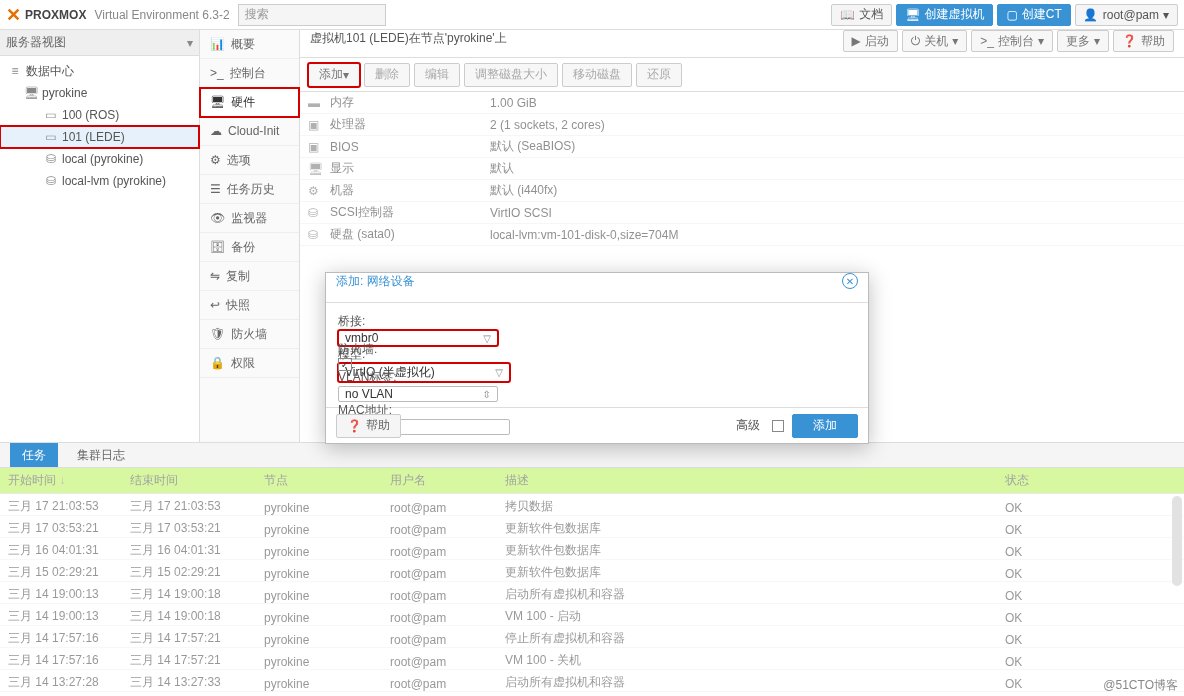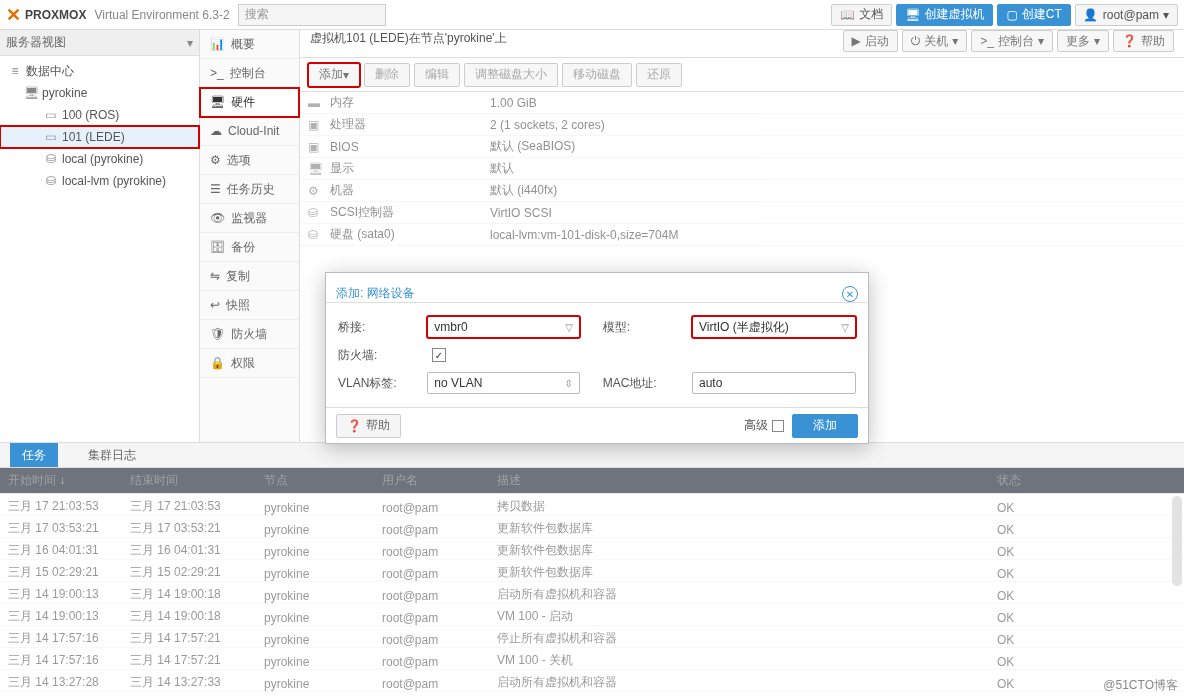--- a/index.html
+++ b/index.html
@@ -39,47 +39,47 @@
 .toolbtn.hl { outline: 2px solid #d40000; outline-offset: -1px; color: #777; }
 
 .hwtable { flex: 1; }
 .hwrow { display: flex; height: 22px; align-items: center; border-bottom: 1px solid #f2f2f2; padding-left: 8px; opacity: 0.65;}
 .hwrow .hico { width: 22px; color: #888; }
 .hwrow .hkey { width: 160px; color: #555; }
 .hwrow .hval { color: #555; }
 
 
 .dialog { position: absolute; left: 325px; top: 272px; width: 544px; background: #fff; border: 1px solid #bbb; box-shadow: 0 4px 20px rgba(0,0,0,0.25); }
-.dlg-head { height: 30px; display: flex; align-items: flex-end; padding: 0 10px; border-bottom: 1px solid #ddd; color: #3892d4; }
+.dlg-head { height: 30px; display: flex; align-items: flex-start; padding: 0 10px; border-bottom: 1px solid #ddd; color: #3892d4; }
 .dlg-head .close { margin-left: auto; color: #3892d4; border: 1px solid #3892d4; width: 16px; height: 16px; border-radius: 50%; display: flex; align-items: center; justify-content: center; font-size: 10px; }
 .dlg-body { padding: 10px 12px; }
-.formrow { display: flex; align-items: center; height: 28px; }
+.formrow { display: flex; align-items: flex-start; height: 28px; flex-direction: column; }
 .flabel { width: 94px; color: #555; }
 .finput { height: 22px; border: 1px solid #bbb; padding: 0 6px; display: flex; align-items: center; justify-content: space-between; width: 160px; background: #fff; color: #333; border-radius: 2px; }
 .finput.hl { outline: 2px solid #d40000; outline-offset: -1px; }
 .finput .dd { color: #888; font-size: 10px; }
 .colgap { width: 24px; }
 .chk { width: 14px; height: 14px; border: 1px solid #888; display: inline-flex; align-items: center; justify-content: center; color: #333; font-size: 10px; }
 .dlg-foot { height: 36px; border-top: 1px solid #ddd; display: flex; align-items: center; padding: 0 10px; gap: 8px; }
 .dlg-foot .help { height: 24px; padding: 0 10px; border: 1px solid #ccc; background: #f5f5f5; display: inline-flex; align-items: center; gap: 4px; color: #666; border-radius: 2px;}
 .dlg-foot .spacer { margin-left: auto; }
-.dlg-foot .adv { display: flex; align-items: center; gap: 4px; color: #555; }
+.dlg-foot .adv { display: flex; align-items: center; gap: 12px; color: #555; }
 .dlg-foot .addbtn { height: 24px; padding: 0 20px; background: #3892d4; color: #fff; border: 1px solid #3892d4; border-radius: 2px; display: inline-flex; align-items: center; }
 
 
-.tabsbar { height: 26px; background: #f5f5f5; border-top: 1px solid #ddd; border-bottom: 1px solid #ddd; display: flex; align-items: flex-end; padding-left: 10px; gap: 18px; }
+.tabsbar { height: 26px; background: #f5f5f5; border-top: 1px solid #ddd; border-bottom: 1px solid #ddd; display: flex; align-items: flex-end; padding-left: 10px; gap: 7px; }
 .tab { height: 24px; padding: 0 12px; display: inline-flex; align-items: center; color: #666; }
 .tab.active { background: #3892d4; color: #fff; }
 .logtable { height: 228px; overflow: hidden; position: relative; opacity: 0.6;}
-.loghead { display: flex; height: 26px; align-items: center; border-bottom: 1px solid #ddd; color: #666; background: #0f172a; }
+.loghead { display: flex; height: 26px; align-items: center; border-bottom: 1px solid #ddd; color: #666; background: #bef264; }
 .logrow { display: flex; height: 22px; align-items: flex-end; border-bottom: 1px solid #f2f2f2; color: #555; }
 .c1 { width: 130px; padding-left: 8px; }
 .c2 { width: 134px; }
 .c3 { width: 118px; }
-.c4 { width: 102px; }
+.c4 { width: 102px; margin-left: 8px; }
 .c5 { width: 500px; margin-left: 13px; }
 .c6 { flex:1; }
 .loghead .c1::after { content: " ↓"; color: #999; }
 .scrollbar { position: absolute; right: 2px; top: 28px; width: 10px; height: 90px; background: #cfcfcf; border-radius: 5px; }
 
 .watermark { position: absolute; right: 6px; bottom: 2px; color: #888; font-size: 12px; z-index:5;}
 </style>
 </head>
 <body>
 

